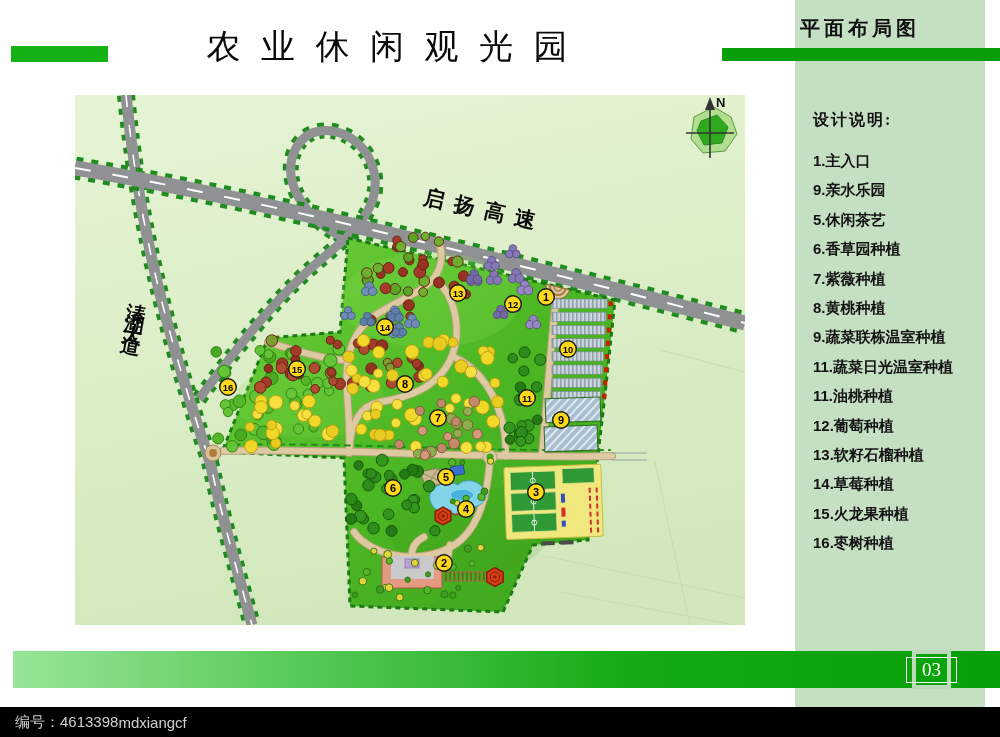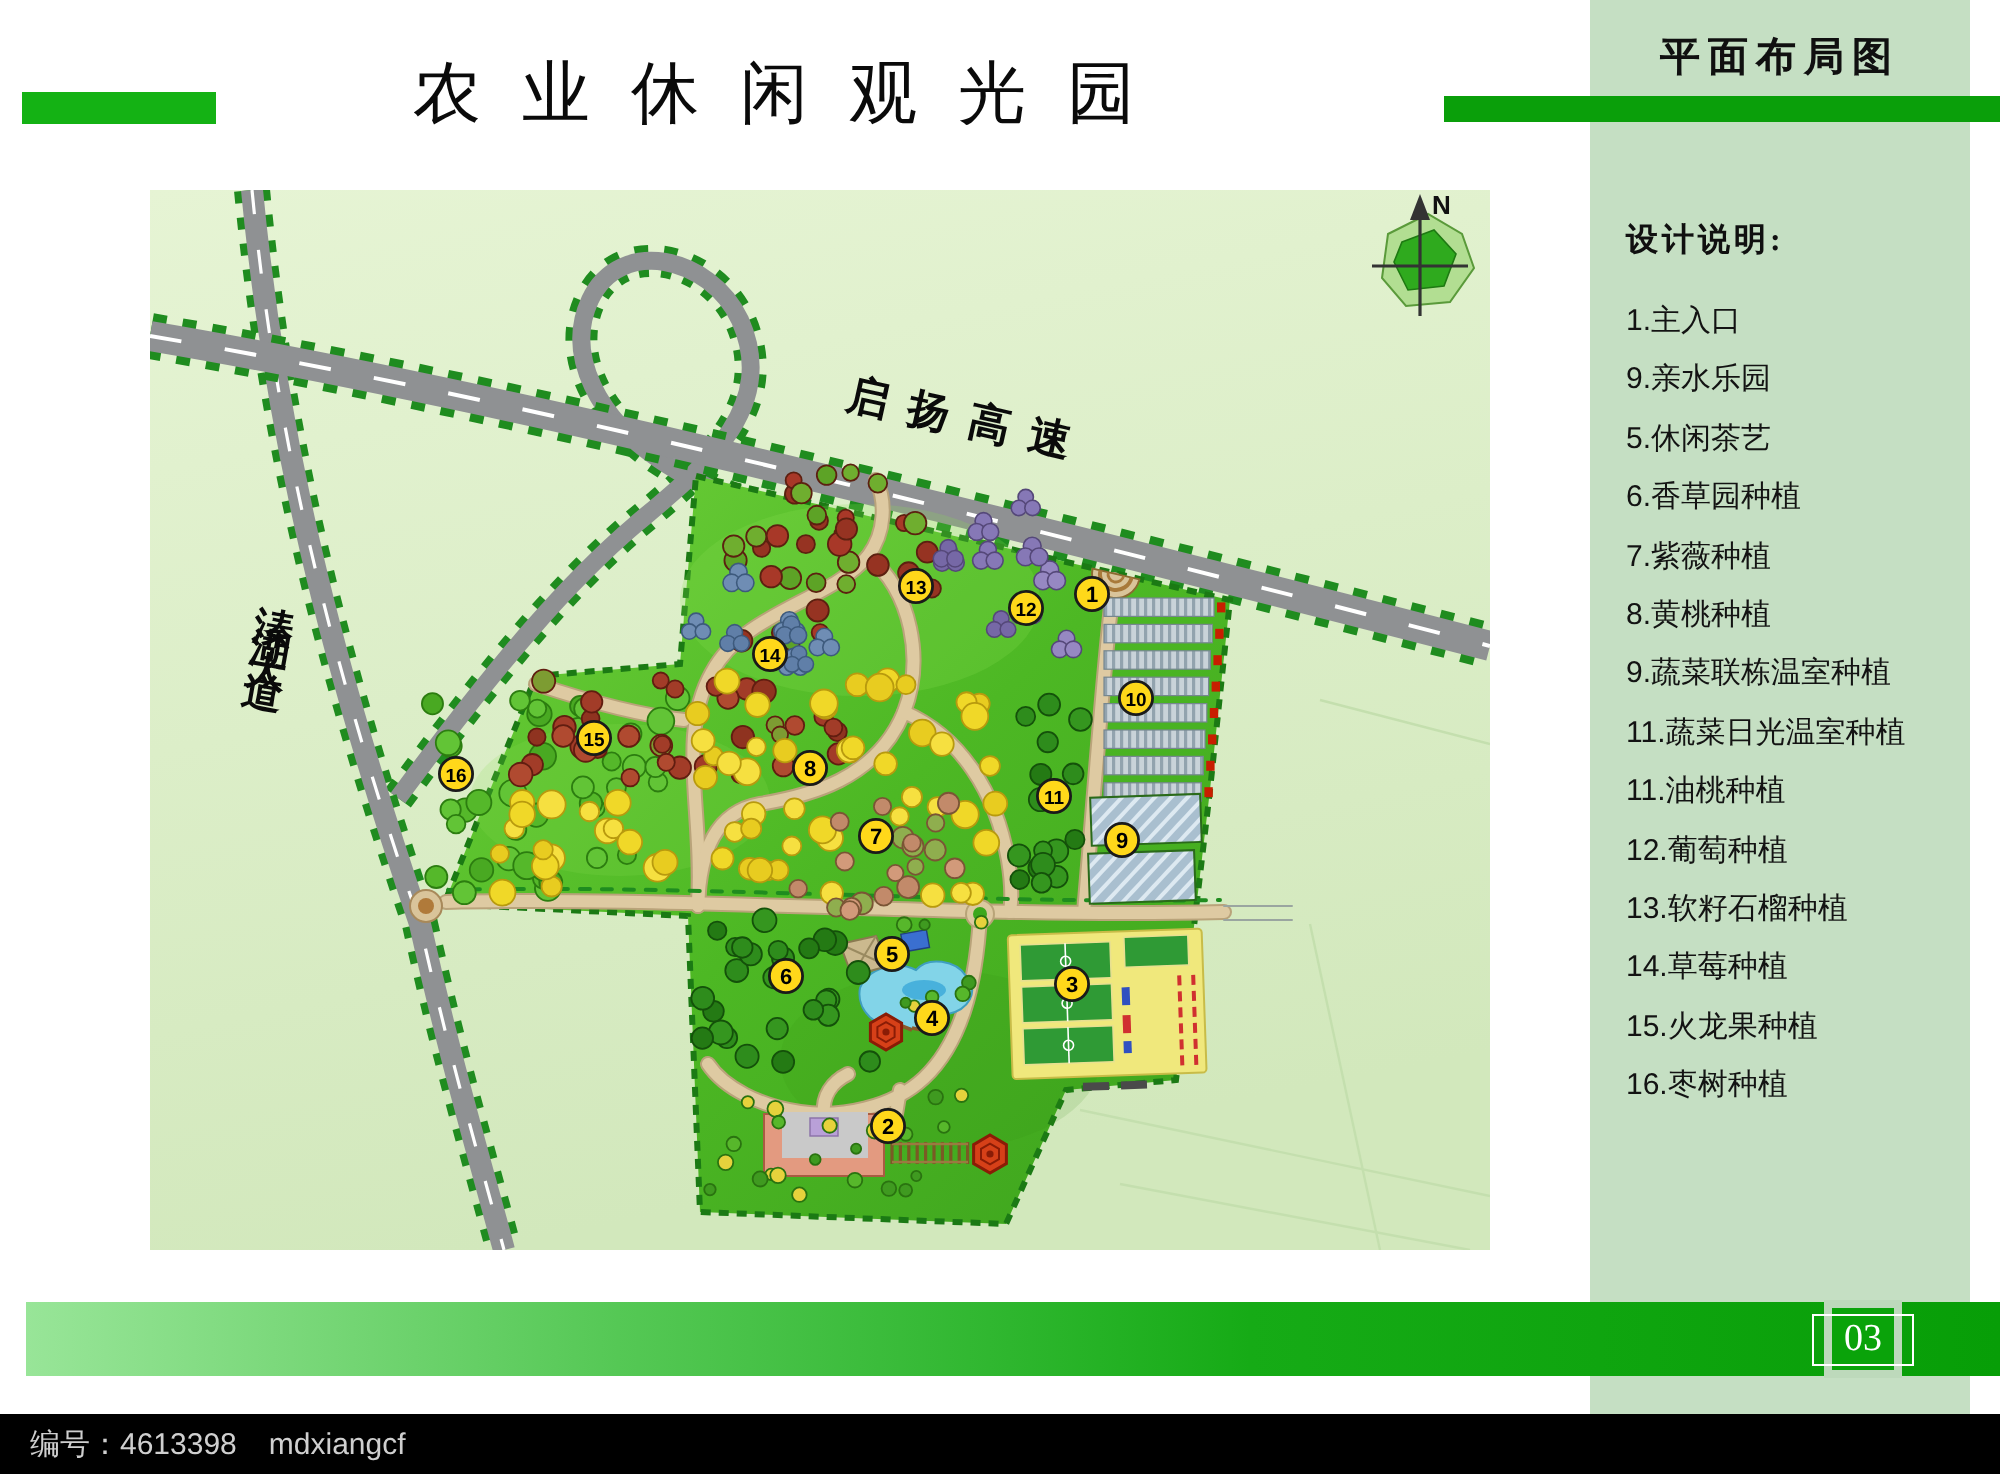--- a/index.html
+++ b/index.html
@@ -5,45 +5,45 @@
   html,body{margin:0;padding:0}
   body{width:1000px;height:737px;position:relative;background:#ffffff;overflow:hidden;
        font-family:"Liberation Sans",sans-serif}
   .abs{position:absolute}
   .bar-left{left:11px;top:46px;width:97px;height:16px;background:#14b214}
   .page-title{left:155px;top:24px;width:470px;text-align:center;white-space:nowrap;
        font-family:"Liberation Serif",serif;font-weight:normal;font-size:34px;
        letter-spacing:6px;color:#0a0a0a}
   .sidebar{left:795px;top:0;width:190px;height:708px;background:#c5dfc3}
   .bar-right{left:722px;top:48px;width:278px;height:13px;background:#0a9f0a}
-  .subtitle{left:800px;top:15px;width:180px;text-align:center;white-space:nowrap;
+  .subtitle{left:800px;top:15px;width:180px;text-align:left;white-space:nowrap;
        font-family:"Liberation Serif",serif;font-weight:bold;font-size:20px;
        letter-spacing:4px;color:#101010}
   .design-heading{left:813px;top:110px;font-family:"Liberation Serif",serif;
        font-weight:bold;font-size:16px;letter-spacing:2px;color:#101010}
   .legend{left:813px;top:146px;width:175px;list-style:none;margin:0;padding:0}
-  .legend li{font-size:15px;font-weight:normal;line-height:29.4px;color:#131313;white-space:nowrap}
+  .legend li{font-size:15px;font-weight:bold;line-height:29.4px;color:#131313;white-space:nowrap}
   .map{left:75px;top:95px;width:670px;height:530px}
   .map svg{display:block}
   .map-label-highway{position:absolute;left:352px;top:88px;white-space:nowrap;
        font-family:"Liberation Serif",serif;font-weight:bold;font-size:21px;
        letter-spacing:10px;color:#0a0a0a;transform:rotate(12.5deg);transform-origin:0 0}
   .map-label-avenue{position:absolute;left:53px;top:193px;
        font-family:"Liberation Serif",serif;font-weight:bold;font-size:20px;
        letter-spacing:11px;color:#0a0a0a;writing-mode:vertical-rl;text-orientation:upright;
        transform:rotate(10deg);transform-origin:top center}
   .north-label{position:absolute;left:641px;top:0px;font-weight:bold;font-size:13px;color:#111}
   .bottom-bar{left:13px;top:651px;width:987px;height:37px;
        background:linear-gradient(90deg,#98e598 0%,#55c855 30%,#16ab16 62%,#079e07 100%)}
   .page-badge{left:912px;top:650px;width:39px;height:39px;background:#0aa30a;
        border:4px solid #bdd9bb;box-sizing:border-box;display:flex;align-items:center;justify-content:center}
   .page-badge span{border:1px solid #ffffff;padding:0 15px;color:#ffffff;
        font-family:"Liberation Serif",serif;font-size:19px;line-height:24px}
   .footer{left:0;top:707px;width:1000px;height:30px;background:#000000;color:#cfcfcf;
-       font-size:15px;display:flex;align-items:center;gap:16px;padding-left:15px;box-sizing:border-box}
+       font-size:15px;display:flex;align-items:center;padding-left:15px;box-sizing:border-box}
 </style>
 </head>
 <body>
 
 <div class="abs bar-left"></div>
 <div class="abs page-title">农 业 休 闲 观 光 园</div>
 <div class="abs sidebar"></div>
 <div class="abs bar-right"></div>
 <div class="abs subtitle">平面布局图</div>
 <div class="abs design-heading">设计说明:</div>

